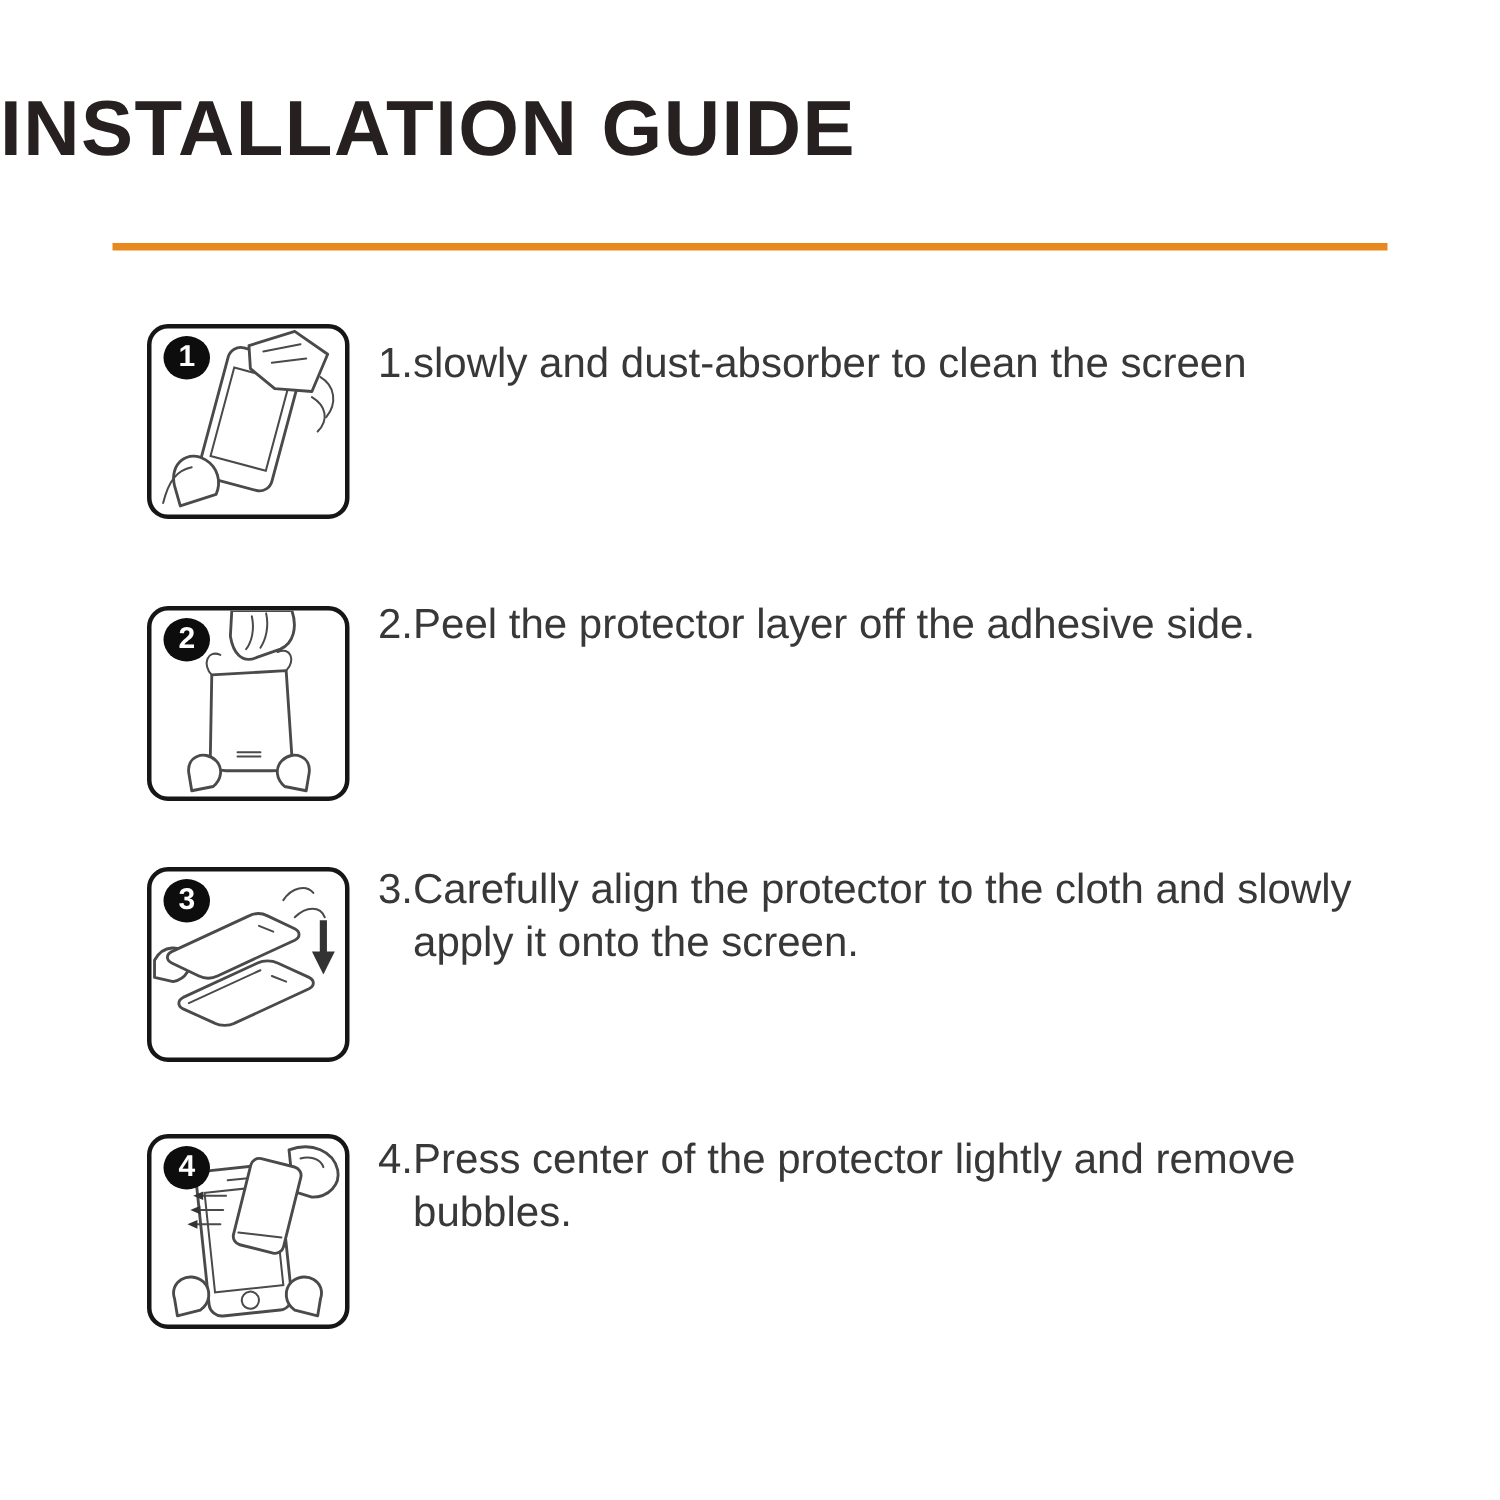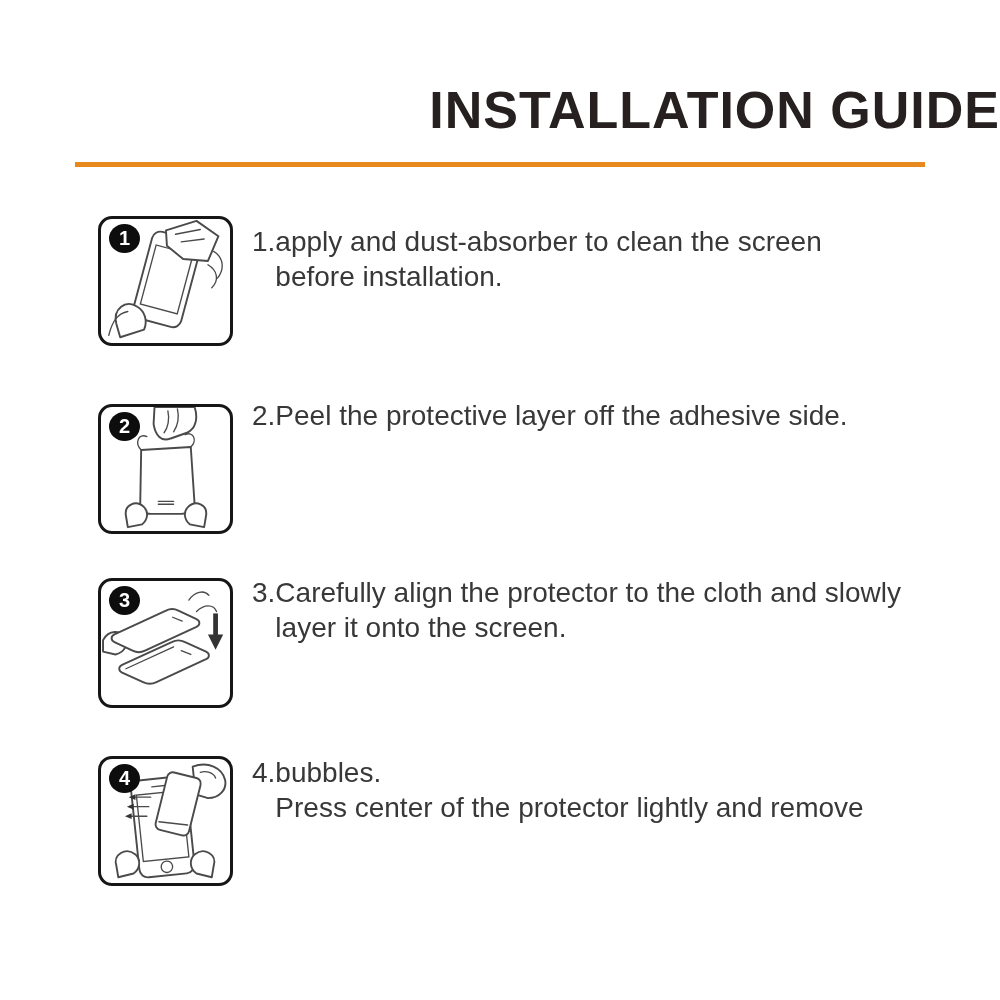--- a/index.html
+++ b/index.html
@@ -1,21 +1,21 @@
 <!DOCTYPE html>
 <html><head>
 <meta charset="utf-8">
 <style>
   html,body{margin:0;padding:0;background:#fff;}
   .screen{
     position:relative;width:1000px;height:1000px;background:#ffffff;
     margin:0 auto;font-family:"Liberation Sans",sans-serif;overflow:hidden;
   }
   .page-title{
-    position:absolute;top:80px;left:0;width:100%;text-align:right;
+    position:absolute;top:56px;left:0;width:100%;text-align:left;
     font-size:52px;font-weight:700;color:#262120;letter-spacing:1px;
   }
   .title-rule{
     position:absolute;top:162px;left:75px;width:850px;height:5px;
     background:#E8891E;
   }
   .figure{
     position:absolute;left:98px;width:135px;height:130px;
     border:3px solid #161616;border-radius:14px;background:#fff;
     box-sizing:border-box;
@@ -59,22 +59,21 @@
       <path class="wh" d="M68,12 L100,2 L123,18 L112,44 L86,42 L69,28 Z"></path>
       <path class="thin" d="M78,16 L104,11"></path>
       <path class="thin" d="M84,24 L108,21"></path>
       <path class="wh" d="M16,110 C12,94 26,84 38,92 C46,97 49,107 45,116 L20,124 Z"></path>
       <path class="thin" d="M8,122 C12,106 18,99 28,97"></path>
     </svg>
   </div>
   <div class="caption cap1">
     <span class="num">1.</span>
     <div class="lines">
-      <div>apply and dust-absorber to clean the screen</div>
-      <div>before installation.</div>
+      <div>slowly and dust-absorber to clean the screen</div>
     </div>
   </div>
 
   <div class="figure fig2">
     <span class="badge">2</span>
     <svg viewBox="0 0 135 130">
       <path class="wh" d="M42,45 L94,42 L98,102 C98,108 92,112 84,112 L52,112 C45,112 41,108 41,102 Z"></path>
       <path class="thin" d="M42,45 C35,38 39,27 48,31"></path>
       <path class="thin" d="M94,42 C101,35 97,25 88,29"></path>
       <line class="thin" x1="60" y1="99" x2="76" y2="99"></line>
@@ -82,21 +81,21 @@
       <path class="wh" d="M56,0 L98,0 C102,12 99,23 90,27 L73,33 C63,37 57,30 55,18 Z"></path>
       <path class="thin" d="M70,4 C72,13 70,22 66,27"></path>
       <path class="thin" d="M80,2 C82,11 80,20 76,26"></path>
       <path class="wh" d="M26,114 C24,102 37,97 45,105 C50,110 49,118 43,123 L28,126 Z"></path>
       <path class="wh" d="M110,114 C112,102 99,97 91,105 C86,110 87,118 93,123 L108,126 Z"></path>
     </svg>
   </div>
   <div class="caption cap2">
     <span class="num">2.</span>
     <div class="lines">
-      <div>Peel the protective layer off the adhesive side.</div>
+      <div>Peel the protector layer off the adhesive side.</div>
     </div>
   </div>
 
   <div class="figure fig3">
     <span class="badge">3</span>
     <svg viewBox="0 0 135 130">
       <path class="wh" d="M22,88 L74,64 C78,62 84,62 88,64 L110,74 C114,76 114,80 110,82 L58,106 C54,108 48,108 44,106 L22,96 C18,94 18,90 22,88 Z"></path>
       <path class="thin" d="M26,92 L76,69"></path>
       <path class="thin" d="M84,73 L94,77"></path>
       <path class="thin" d="M92,20 C98,11 108,9 113,15"></path>
@@ -105,21 +104,21 @@
       <path class="wh" d="M14,56 L68,31 C72,29 77,29 81,31 L100,40 C104,42 104,46 100,48 L46,73 C42,75 37,75 33,73 L14,64 C10,62 10,58 14,56 Z"></path>
       <path class="thin" d="M75,38 L85,42"></path>
       <line x1="120" y1="34" x2="120" y2="58" style="stroke:#333;stroke-width:5;"></line>
       <polygon class="solid" points="112,56 128,56 120,72"></polygon>
     </svg>
   </div>
   <div class="caption cap3">
     <span class="num">3.</span>
     <div class="lines">
       <div>Carefully align the protector to the cloth and slowly</div>
-      <div>layer it onto the screen.</div>
+      <div>apply it onto the screen.</div>
     </div>
   </div>
 
   <div class="figure fig4">
     <span class="badge">4</span>
     <svg viewBox="0 0 135 130">
       <g transform="rotate(-6 67 75)">
         <rect class="wh" x="36" y="20" width="58" height="102" rx="9"></rect>
         <rect class="thin" x="41" y="35" width="48" height="70"></rect>
         <circle class="thin" cx="65" cy="113" r="6"></circle>
@@ -137,18 +136,18 @@
       <polygon class="solid" points="34,47 34,53 27,50"></polygon>
       <line class="thin" x1="48" y1="60" x2="32" y2="60"></line>
       <polygon class="solid" points="32,57 32,63 25,60"></polygon>
       <path class="wh" d="M16,112 C12,100 26,92 36,100 C42,106 41,115 34,120 L18,124 Z"></path>
       <path class="wh" d="M118,112 C122,100 108,92 98,100 C92,106 93,115 100,120 L116,124 Z"></path>
     </svg>
   </div>
   <div class="caption cap4">
     <span class="num">4.</span>
     <div class="lines">
+      <div>Press center of the protector lightly and remove</div>
       <div>bubbles.</div>
-      <div>Press center of the protector lightly and remove</div>
     </div>
   </div>
 
 </div>
 
 </body></html>

